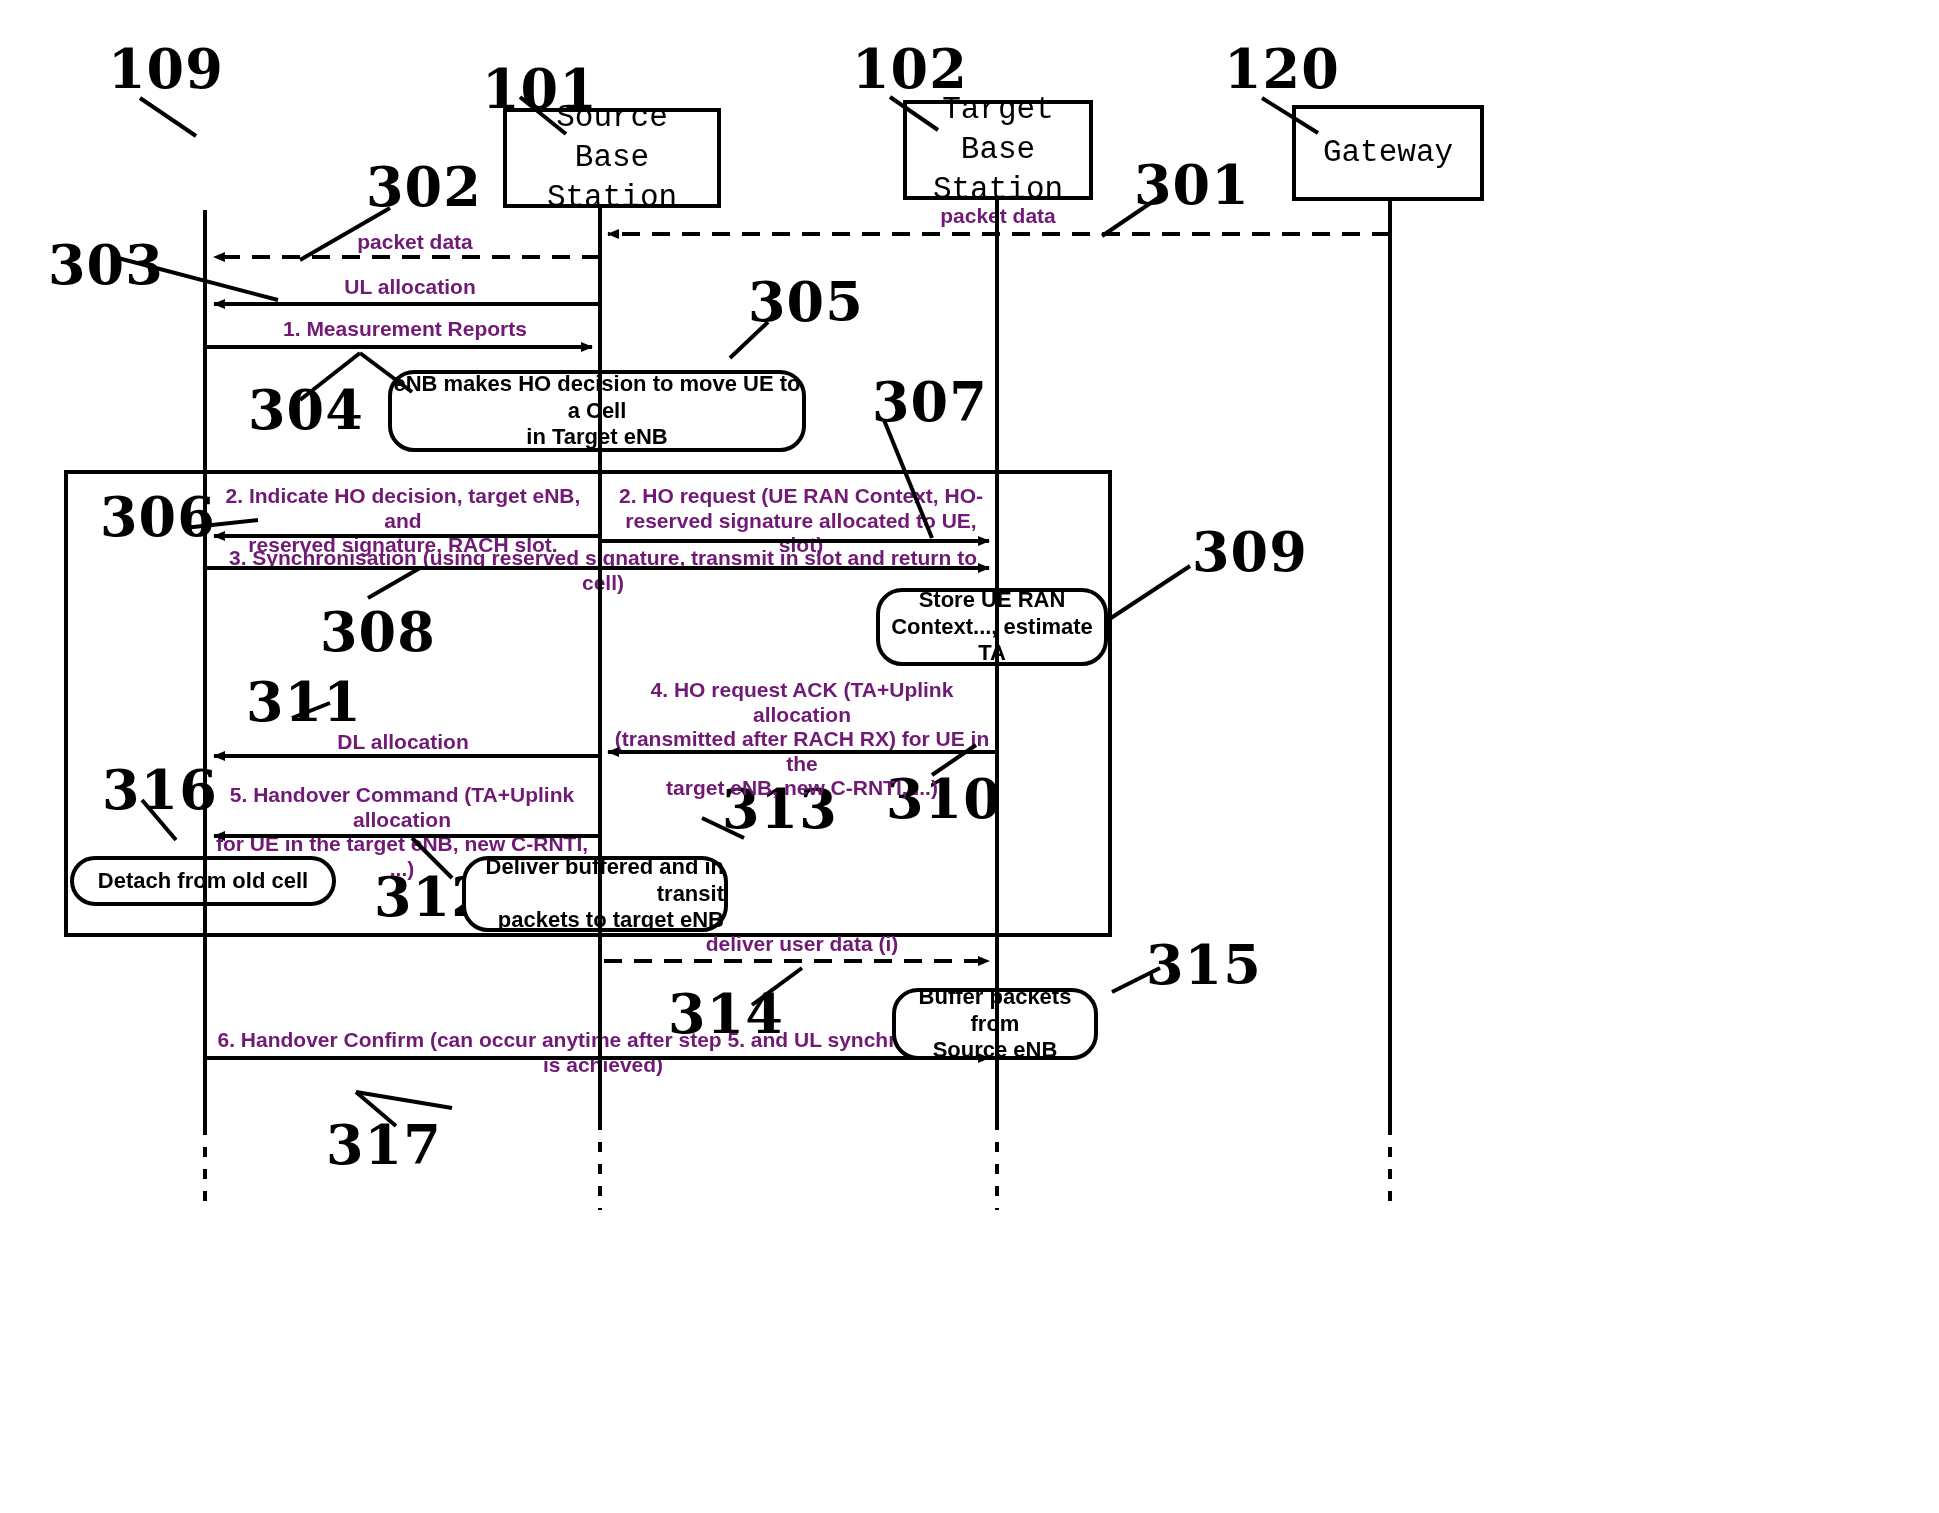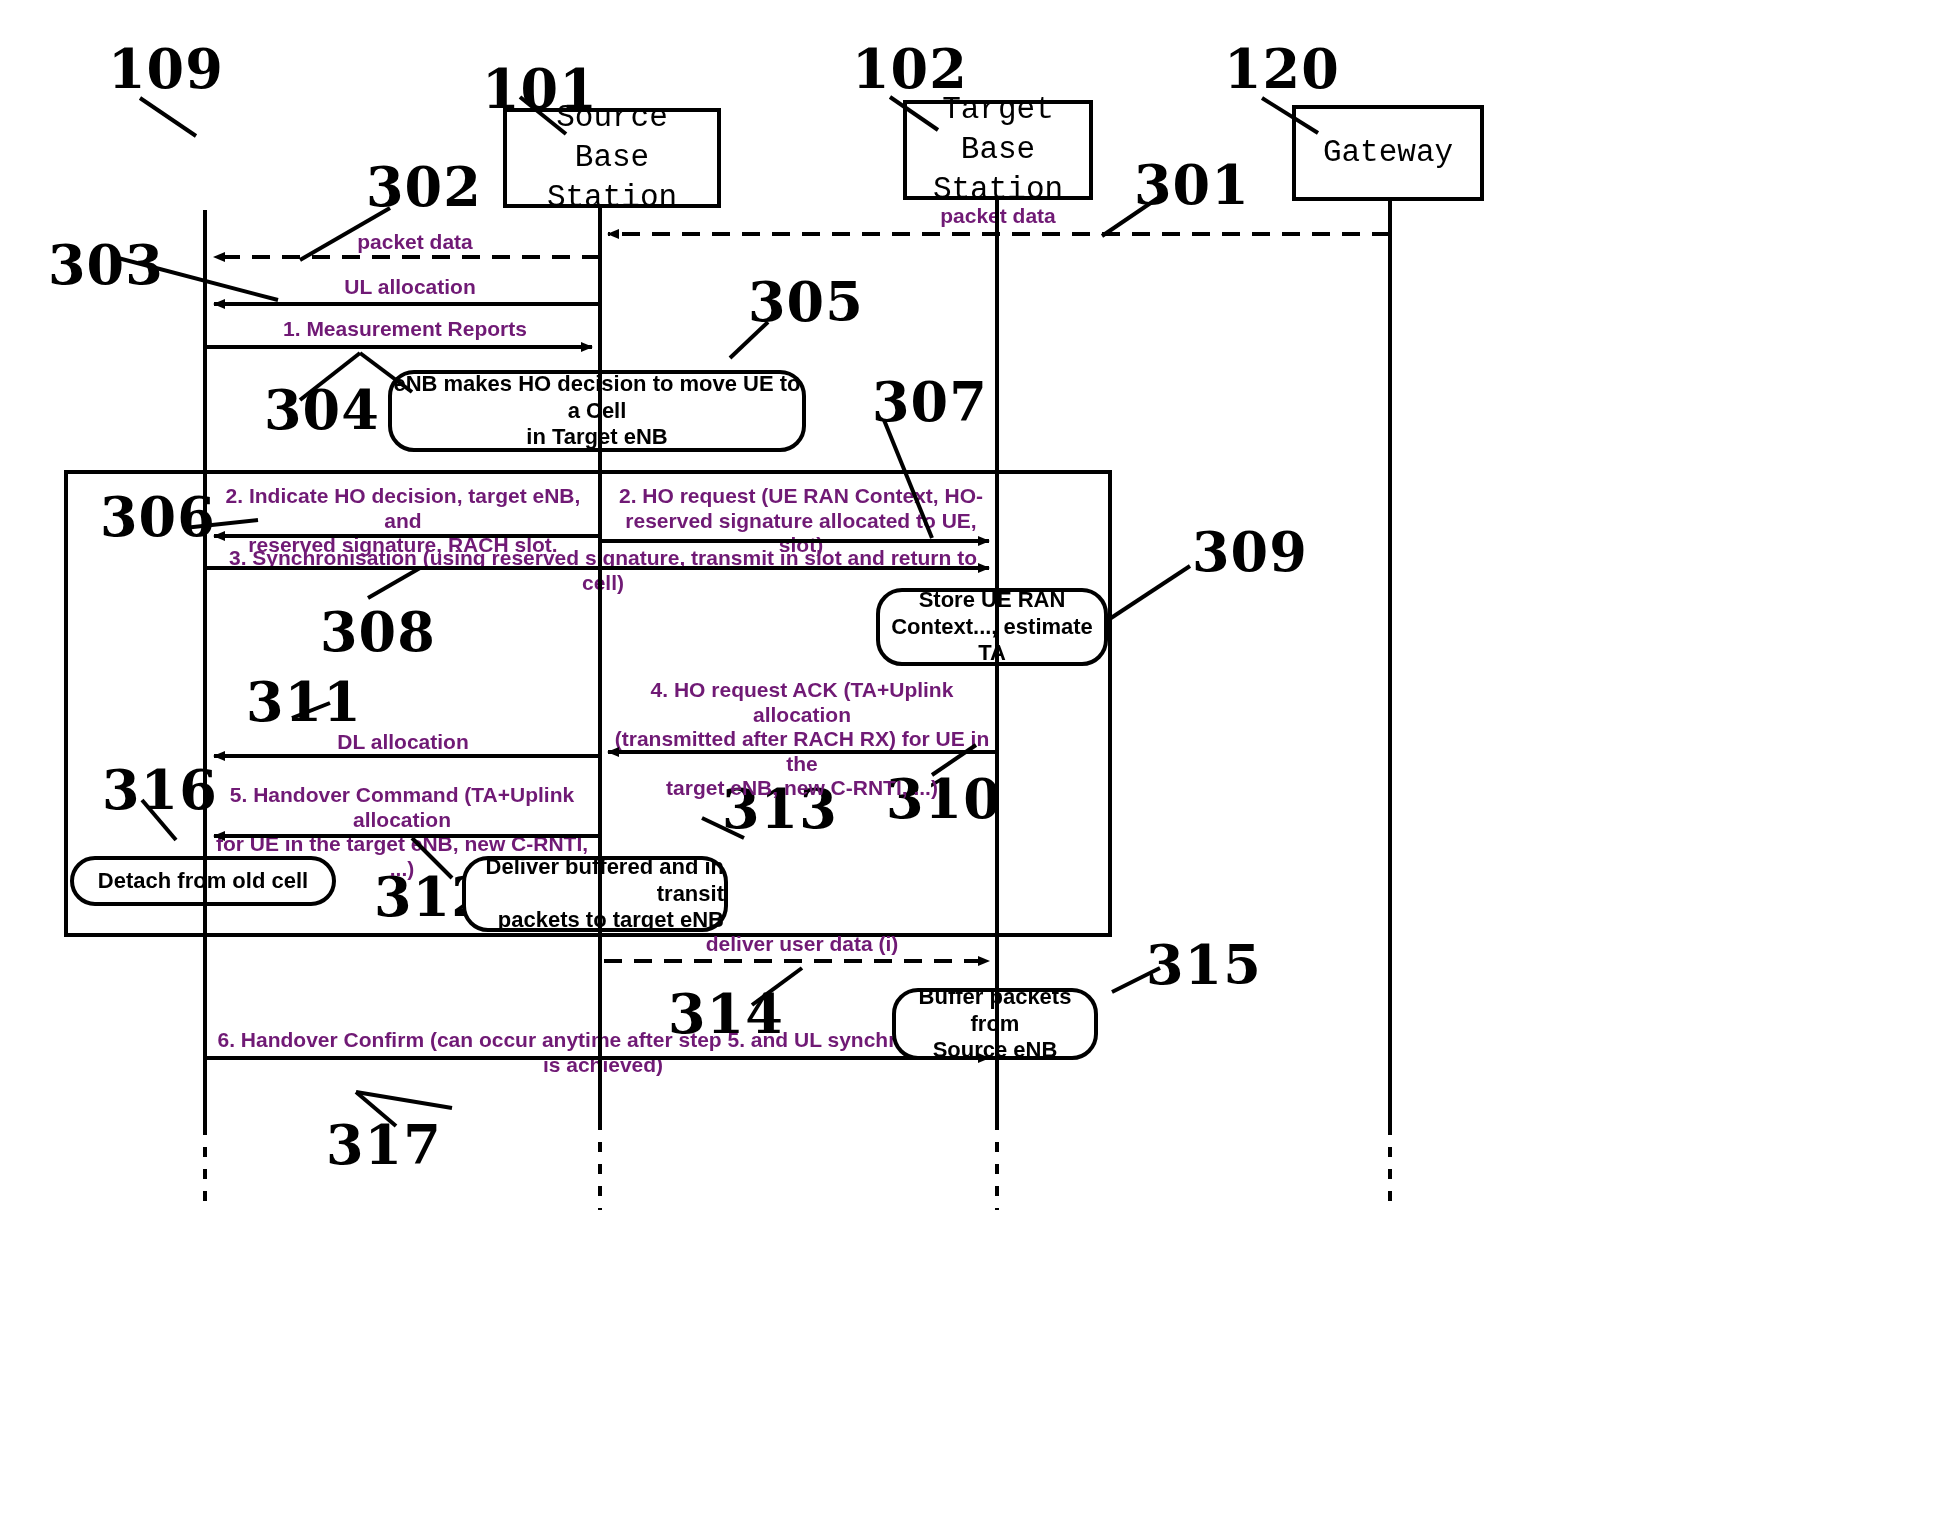--- a/index.html
+++ b/index.html
@@ -88,21 +88,21 @@
   <div class="ref" style="left:108px;top:42px;">109</div>
   <div class="ref" style="left:482px;top:42px;margin-top:20px;">101</div>
   <div class="ref" style="left:852px;top:42px;">102</div>
   <div class="ref" style="left:1224px;top:42px;">120</div>
 
   <div class="ref" style="left:366px;top:160px;">302</div>
   <div class="ref" style="left:1134px;top:158px;">301</div>
   <div class="ref" style="left:48px;top:238px;">303</div>
   <div class="ref" style="left:748px;top:275px;">305</div>
   <div class="ref" style="left:872px;top:375px;">307</div>
-  <div class="ref" style="left:264px;top:383px;">304</div>
+  <div class="ref" style="left:248px;top:383px;">304</div>
   <div class="ref" style="left:100px;top:490px;">306</div>
   <div class="ref" style="left:1192px;top:525px;">309</div>
   <div class="ref" style="left:320px;top:605px;">308</div>
   <div class="ref" style="left:246px;top:675px;">311</div>
   <div class="ref" style="left:102px;top:763px;">316</div>
   <div class="ref" style="left:886px;top:772px;">310</div>
   <div class="ref" style="left:722px;top:782px;">313</div>
   <div class="ref" style="left:374px;top:870px;">312</div>
   <div class="ref" style="left:1146px;top:938px;">315</div>
   <div class="ref" style="left:668px;top:987px;">314</div>

